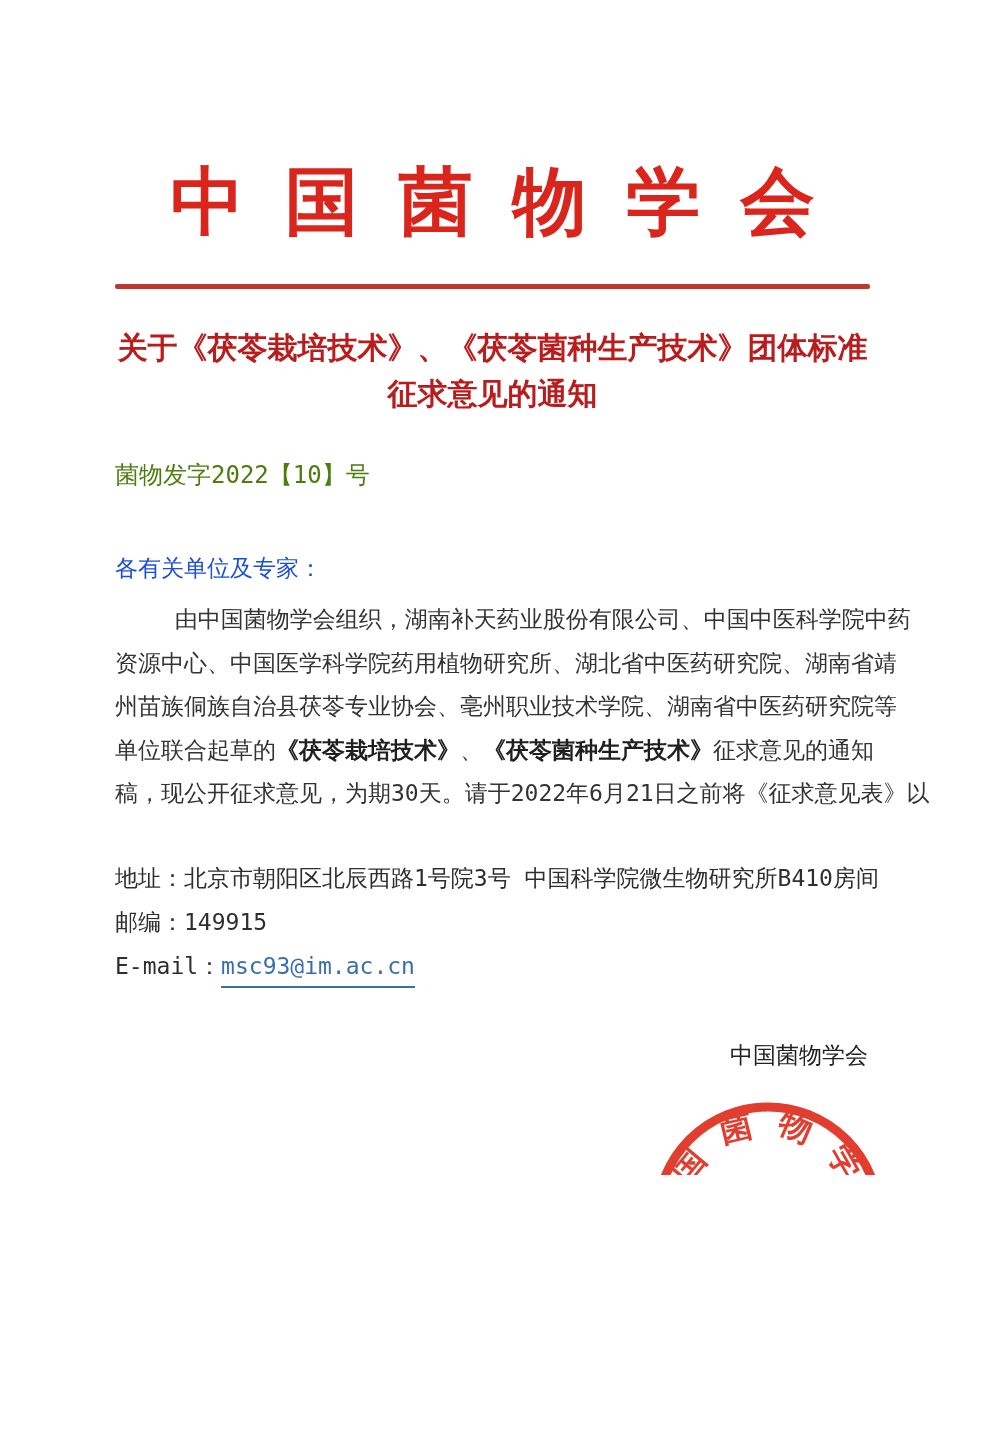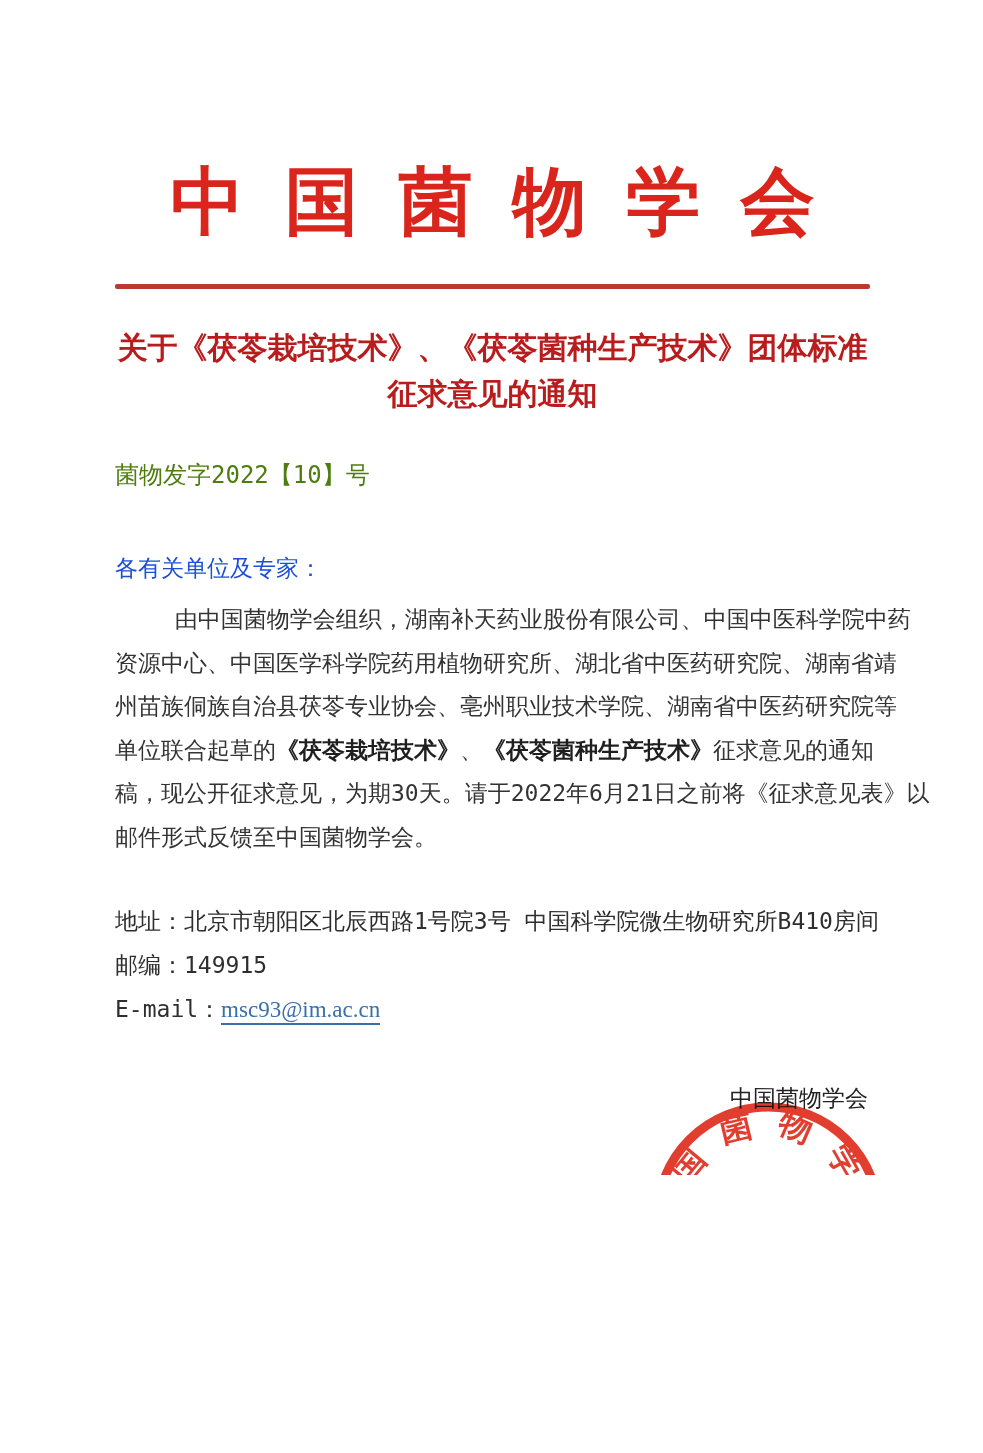--- a/index.html
+++ b/index.html
@@ -76,23 +76,22 @@
     line-height:44px;
     height:44px;
     color:#2e2e2e;
     font-family:"DejaVu Sans Mono","Liberation Serif",serif;
     white-space:nowrap;
   }
   .email-link{
     color:var(--link-blue,#3a6fa8);
     text-decoration:none;
     border-bottom:2px solid var(--link-blue,#3a6fa8);
-    padding-bottom:1px;
+    padding-bottom:7px;
     cursor:pointer;
-    font-family:Liberation Serif, serif;
   }
 
   .attachments{margin-top:36px;}
   .attachment-line{
     font-size:23px;
     line-height:44px;
     height:44px;
     color:#2e2e2e;
     font-family:"DejaVu Sans Mono","Liberation Serif",serif;
     white-space:nowrap;
@@ -157,21 +156,20 @@
     <div class="ref-number">菌物发字2022【10】号</div>
 
     <div class="salutation">各有关单位及专家：</div>
 
     <div class="body-par">
       <div class="body-line indent">由中国菌物学会组织，湖南补天药业股份有限公司、中国中医科学院中药</div>
       <div class="body-line">资源中心、中国医学科学院药用植物研究所、湖北省中医药研究院、湖南省靖</div>
       <div class="body-line">州苗族侗族自治县茯苓专业协会、亳州职业技术学院、湖南省中医药研究院等</div>
       <div class="body-line"><span>单位联合起草的</span><span class="b">《茯苓栽培技术》</span><span>、</span><span class="b">《茯苓菌种生产技术》</span><span>征求意见的通知</span></div>
       <div class="body-line">稿，现公开征求意见，为期30天。请于2022年6月21日之前将《征求意见表》以</div>
-      <div class="body-line">邮件形式反馈至中国菌物学会。</div>
     </div>
 
     <div class="contact">
       <div class="contact-line">地址：北京市朝阳区北辰西路1号院3号  中国科学院微生物研究所B410房间</div>
       <div class="contact-line">邮编：149915</div>
       <div class="contact-line"><span>E-mail：</span><a class="email-link">msc93@im.ac.cn</a></div>
     </div>
 
 
     <div class="signature">

